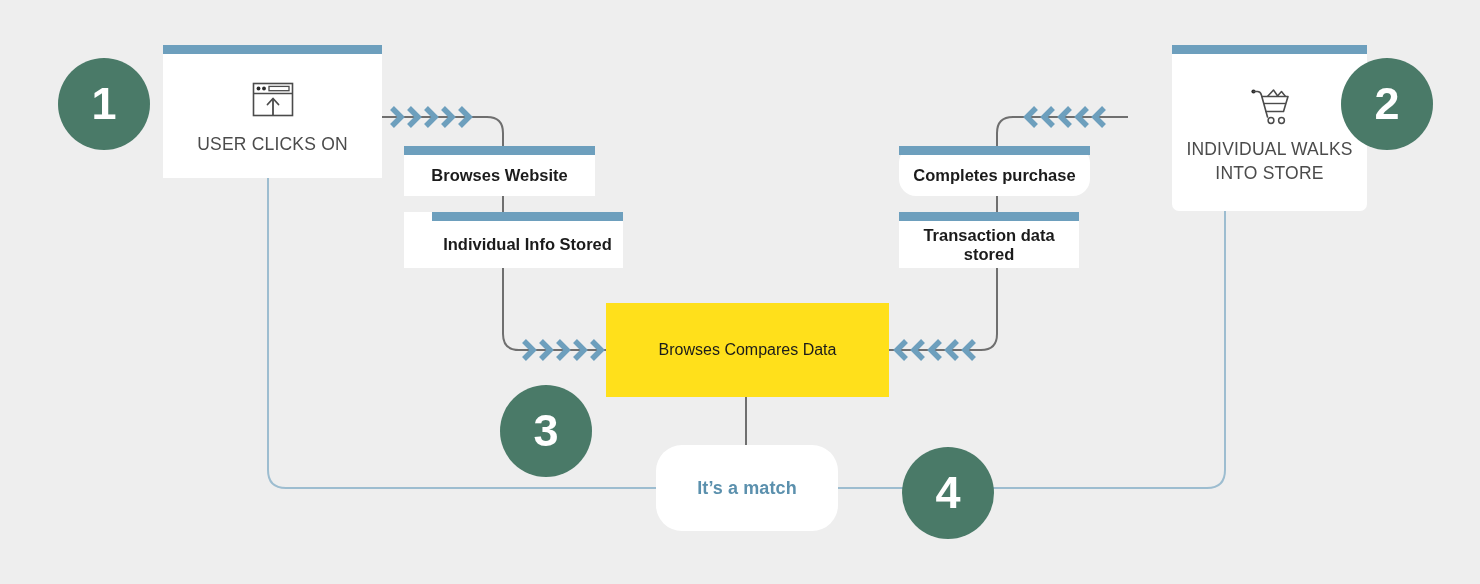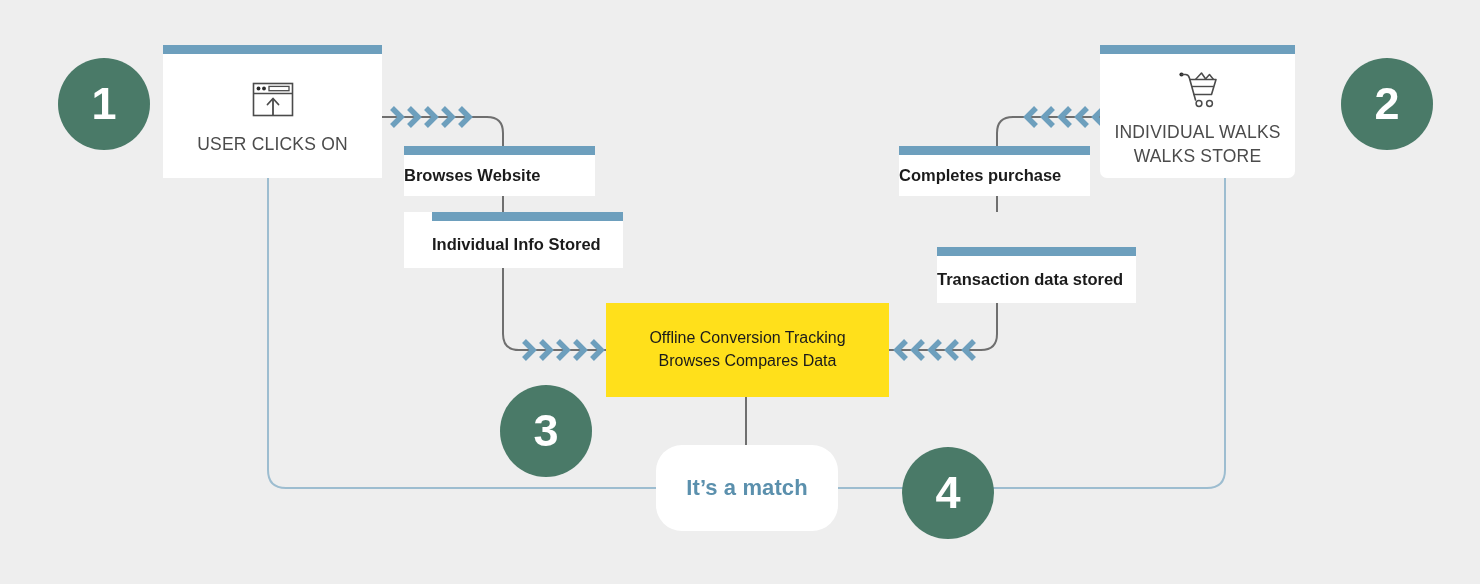--- a/index.html
+++ b/index.html
@@ -87,20 +87,21 @@
   }
   .step-box .topbar {
     width: 100%;
     height: 9px;
     background: #6d9fbd;
   }
   .step-box .box-body {
     height: calc(100% - 9px);
     display: flex;
     align-items: center;
+    justify-content: center;
   }
   .step-box .box-label {
     font-size: 16.5px;
     font-weight: 700;
     color: #1b1b1b;
     text-align: center;
     letter-spacing: 0px;
   }
 
   
@@ -124,21 +125,21 @@
   .match-box {
     position: absolute;
     background: #ffffff;
     border-radius: 26px;
     z-index: 5;
     display: flex;
     align-items: center;
     justify-content: center;
   }
   .match-box .match-label {
-    font-size: 22px;
+    font-size: 18px;
     font-weight: 700;
     color: #5b90ad;
     letter-spacing: 0.1px;
   }
 </style>
 </head>
 <body>
 
 <div id="stage">
 
@@ -226,71 +227,70 @@
         <rect x="24" y="7.4" width="20" height="4.3" fill="none" stroke="#4b4b4b" stroke-width="1.3"></rect>
         <line x1="28" y1="36" x2="28" y2="20" stroke="#4b4b4b" stroke-width="1.8"></line>
         <path d="M22.5 25.5 L28 19.5 L33.5 25.5" fill="none" stroke="#4b4b4b" stroke-width="1.8" stroke-linecap="round" stroke-linejoin="round"></path>
       </svg>
       <div class="caption">
         <div>USER CLICKS ON</div>
       </div>
     </div>
   </div>
 
-  <div class="icon-card" style="left:1100px; top:45px; width:195px; height:133px;border-radius:7px;">
+  <div class="icon-card" style="left:1172px; top:45px; width:195px; height:166px;border-radius:7px;">
     <div class="topbar"></div>
     <div class="card-body">
       <svg class="glyph" viewBox="0 0 56 44" xmlns="http://www.w3.org/2000/svg">
         <circle cx="11.5" cy="7.5" r="2.1" fill="#2b2b2b"></circle>
         <path d="M11.5 7.5 L15.5 7.5 Q18.5 7.5 19.4 11 L25.5 33" fill="none" stroke="#4b4b4b" stroke-width="1.6" stroke-linecap="round" stroke-linejoin="round"></path>
         <path d="M19.8 12.5 L46 12.5 L41.5 27.5 L24 27.5" fill="none" stroke="#4b4b4b" stroke-width="1.6" stroke-linecap="round" stroke-linejoin="round"></path>
         <path d="M22 19.5 L43.8 19.5" fill="none" stroke="#4b4b4b" stroke-width="1.4"></path>
         <path d="M25.5 12.5 L31.5 6 L36 12.5" fill="none" stroke="#4b4b4b" stroke-width="1.5" stroke-linejoin="round"></path>
         <path d="M35 12.5 L39.5 7.5 L43.5 12.5" fill="none" stroke="#4b4b4b" stroke-width="1.5" stroke-linejoin="round"></path>
         <circle cx="29" cy="36.5" r="2.9" fill="none" stroke="#4b4b4b" stroke-width="1.5"></circle>
         <circle cx="39.5" cy="36.5" r="2.9" fill="none" stroke="#4b4b4b" stroke-width="1.5"></circle>
       </svg>
       <div class="caption">
         <div>INDIVIDUAL WALKS</div>
-        <div>WALKS STORE</div>
+        <div>INTO STORE</div>
       </div>
     </div>
   </div>
 
   <div class="step-box" style="left:404px; top:146px; width:191px; height:50px;">
     <div class="topbar"></div>
     <div class="box-body">
       <span class="box-label">Browses Website</span>
     </div>
   </div>
 
   <div class="step-box" style="left:404px; top:212px; width:191px; height:56px;padding-left:28px;">
     <div class="topbar"></div>
     <div class="box-body">
       <span class="box-label">Individual Info Stored</span>
     </div>
   </div>
 
-  <div class="step-box" style="left:899px; top:146px; width:191px; height:50px;">
+  <div class="step-box" style="left:899px; top:146px; width:191px; height:50px;border-radius:17px;">
     <div class="topbar"></div>
     <div class="box-body">
       <span class="box-label">Completes purchase</span>
     </div>
   </div>
 
-  <div class="step-box" style="left:937px; top:212px; width:199px; height:56px;margin-top:35px;">
+  <div class="step-box" style="left:899px; top:212px; width:180px; height:56px;">
     <div class="topbar"></div>
     <div class="box-body">
       <span class="box-label">Transaction data stored</span>
     </div>
   </div>
 
   <div class="compare-box" style="left:606px; top:303px; width:283px; height:94px;">
     <div class="compare-label">
-      <div>Offline Conversion Tracking</div>
       <div>Browses Compares Data</div>
     </div>
   </div>
 
   <div class="match-box" style="left:656px; top:445px; width:182px; height:86px;">
     <span class="match-label">It’s a match</span>
   </div>
 
 </div>
 

